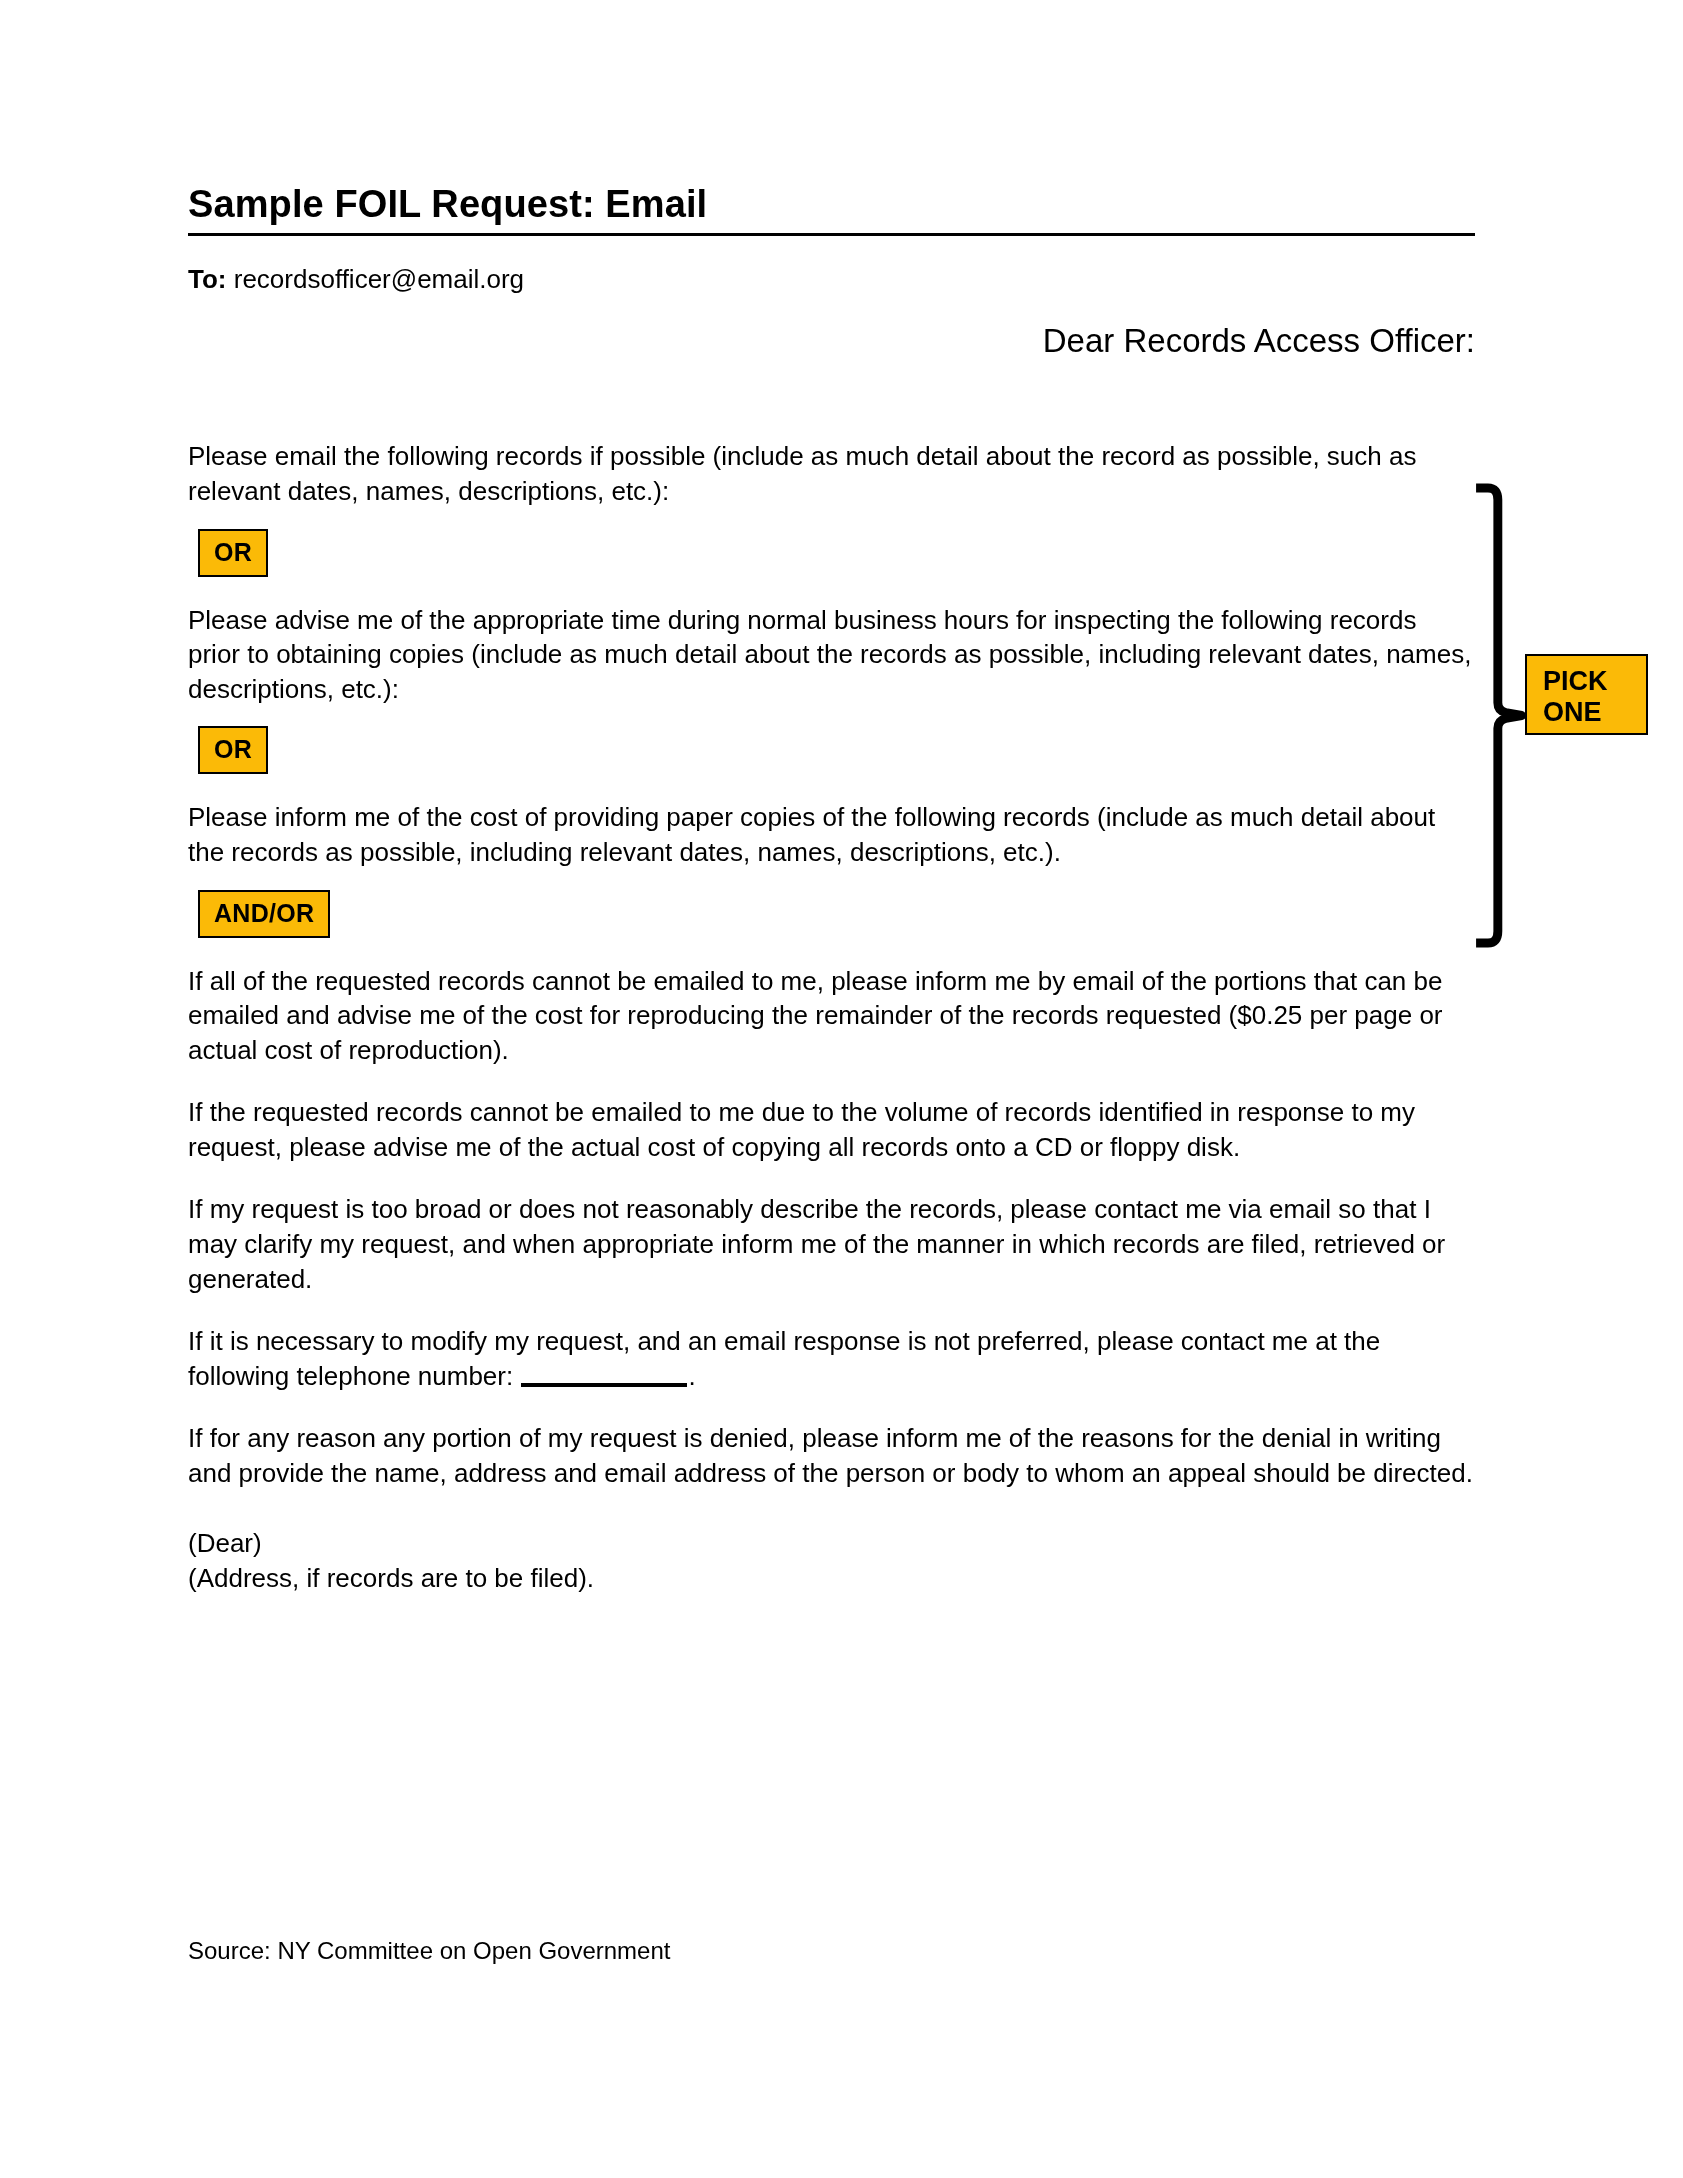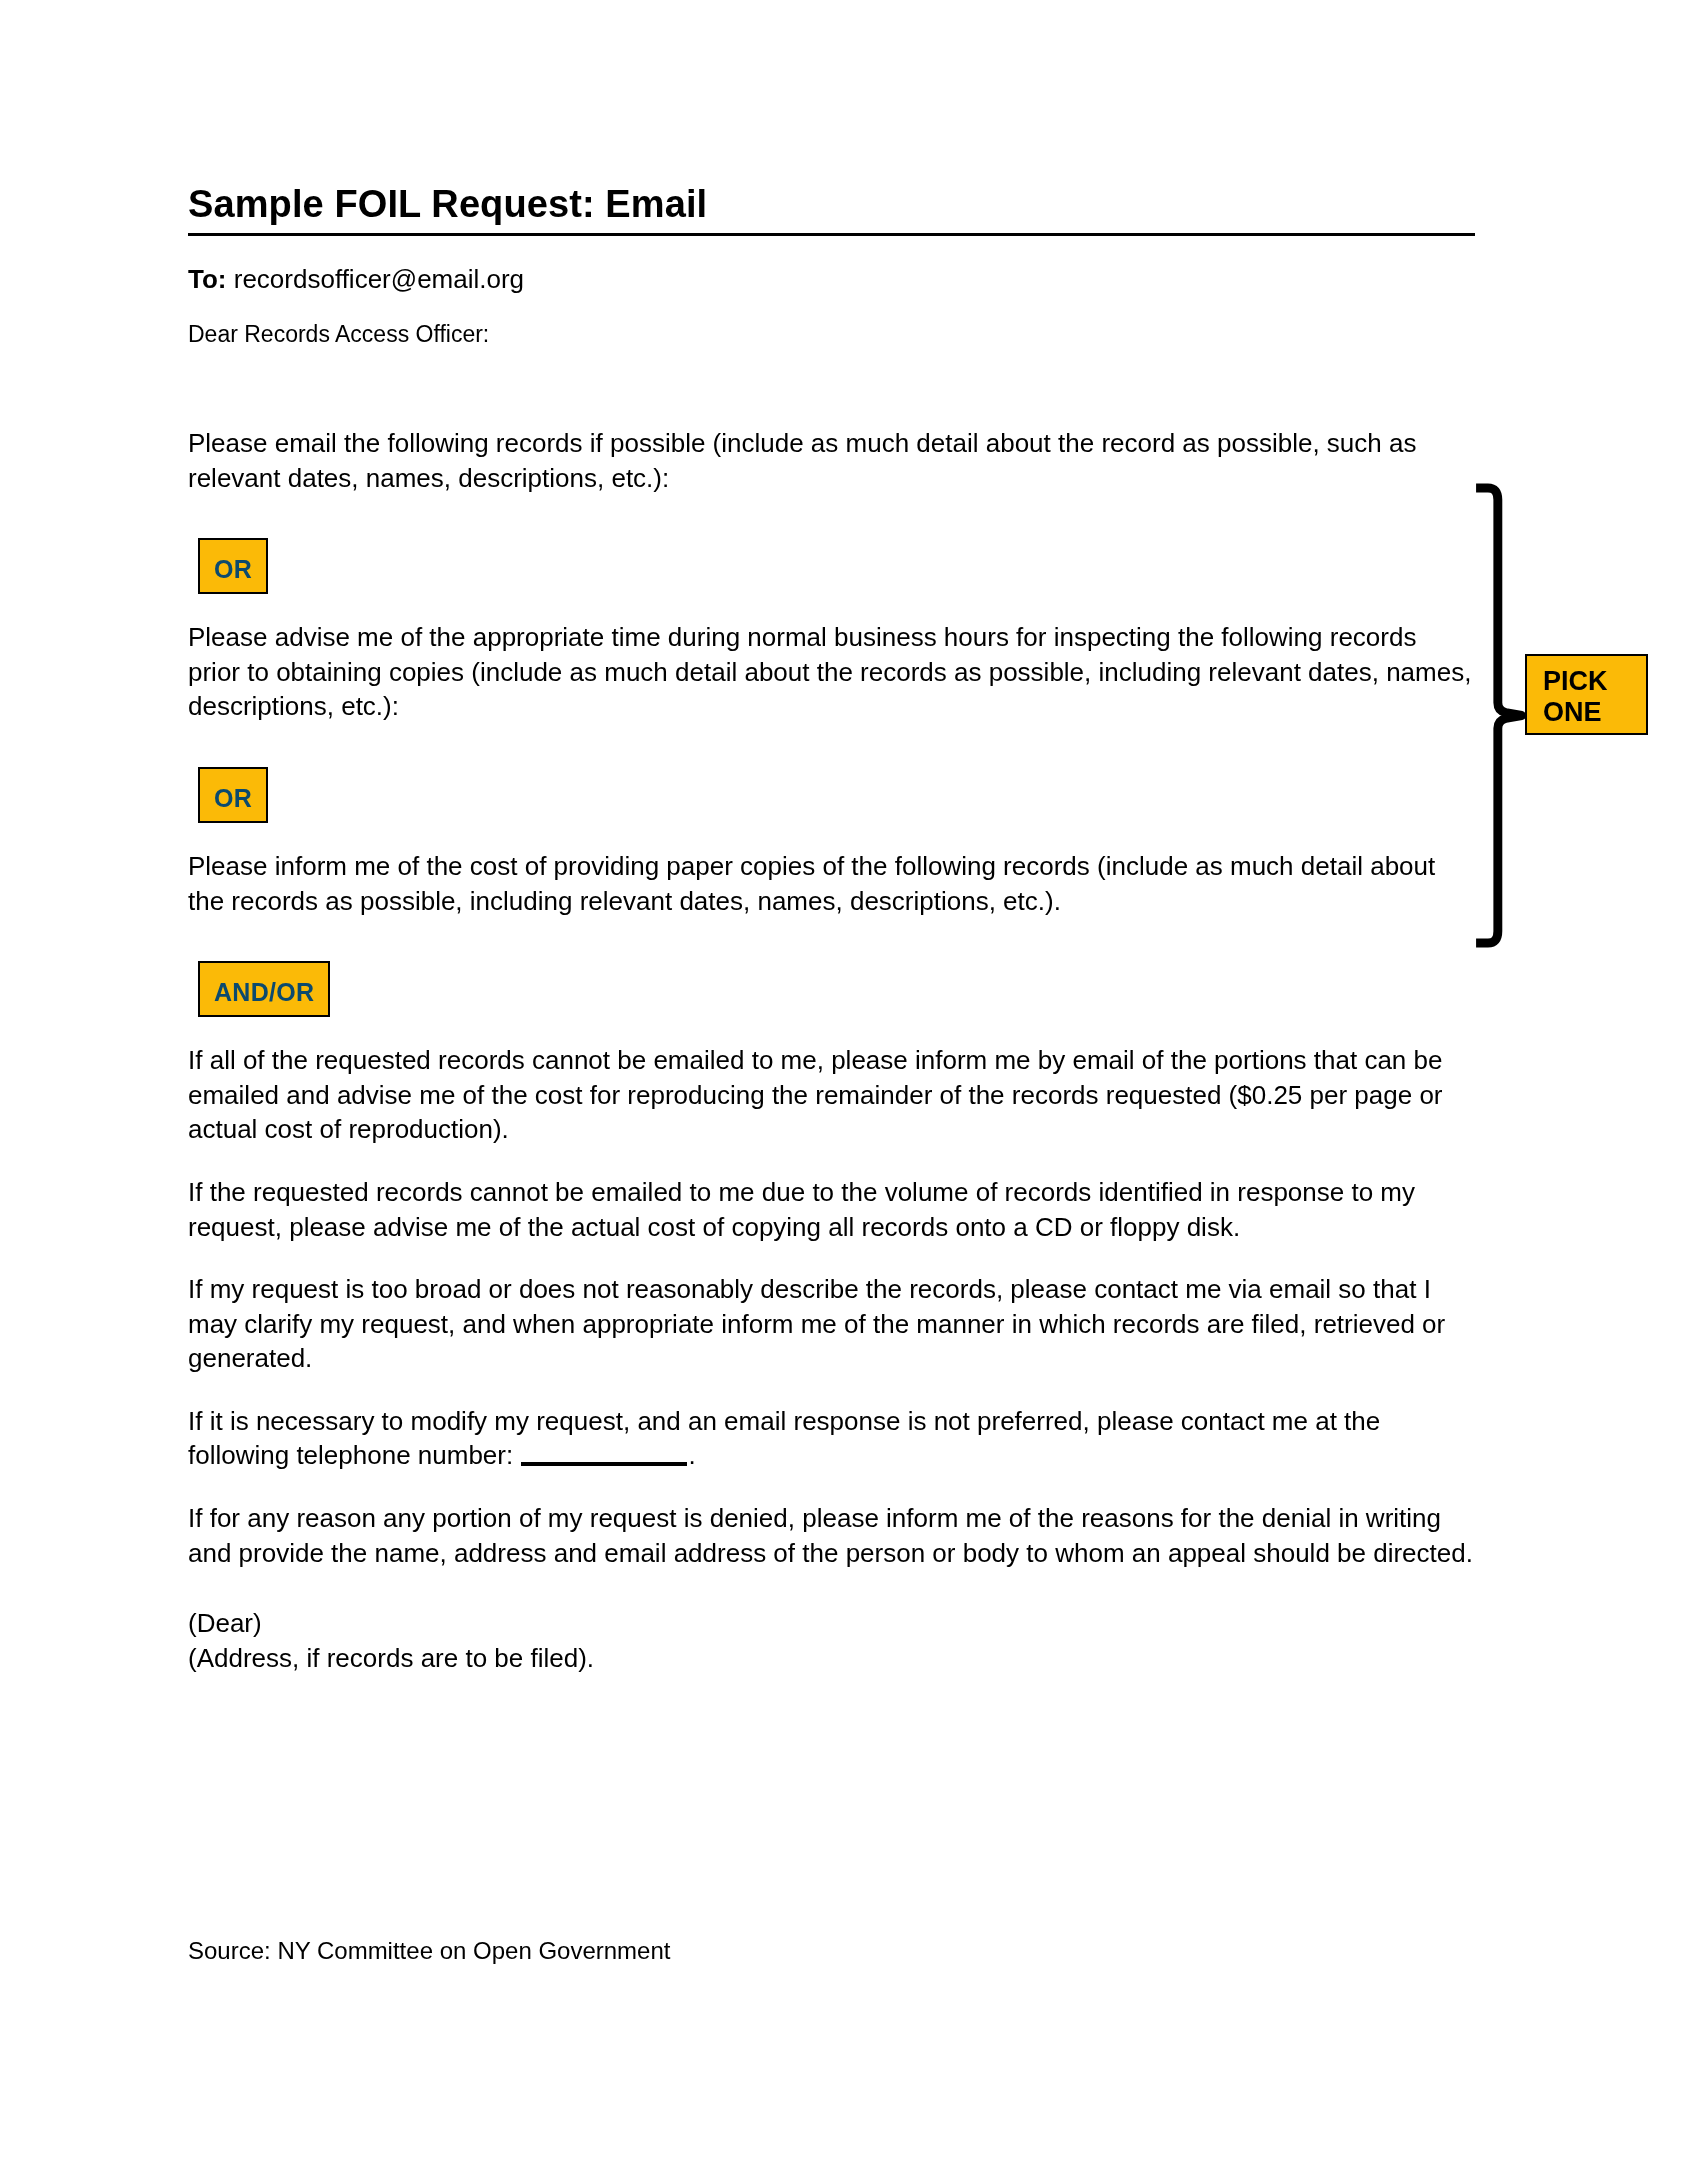--- a/index.html
+++ b/index.html
@@ -44,45 +44,45 @@
     top: 262px;
     width: 1287px;
   }
   .meta-block {
     font-size: 26px;
     line-height: 1.33;
     margin-bottom: 22px;
   }
   .meta-line .lbl { font-weight: bold; }
   .salutation {
-    font-size: 23px;
+    font-size: 33px;
     line-height: 1.33;
     margin-bottom: 77px;
+    text-align: right;
   }
   p.para {
     font-size: 26px;
     line-height: 1.33;
     margin: 0 0 28px 0;
     text-align: left;
   }
   p.para.tight { margin-bottom: 20px; }
   .para-gap { margin-bottom: 36px; }
 
   
   .badge {
     display: inline-block;
     background: #FBBA07;
     border: 2px solid #000000;
     font-weight: bold;
     font-size: 25px;
     line-height: 1;
-    padding: 17px 14px 10px 14px;
-    color: #0c4a6e;
+    padding: 9px 14px 10px 14px;
+    color: #000000;
     letter-spacing: 0.3px;
-    margin-top: 23px;
   }
   .badge-row {
     margin: 0 0 26px 0;
     padding-left: 10px;
   }
   .badge-row.top-gap { margin-top: 8px; }
 
   
   .bracket-group {
     position: absolute;

